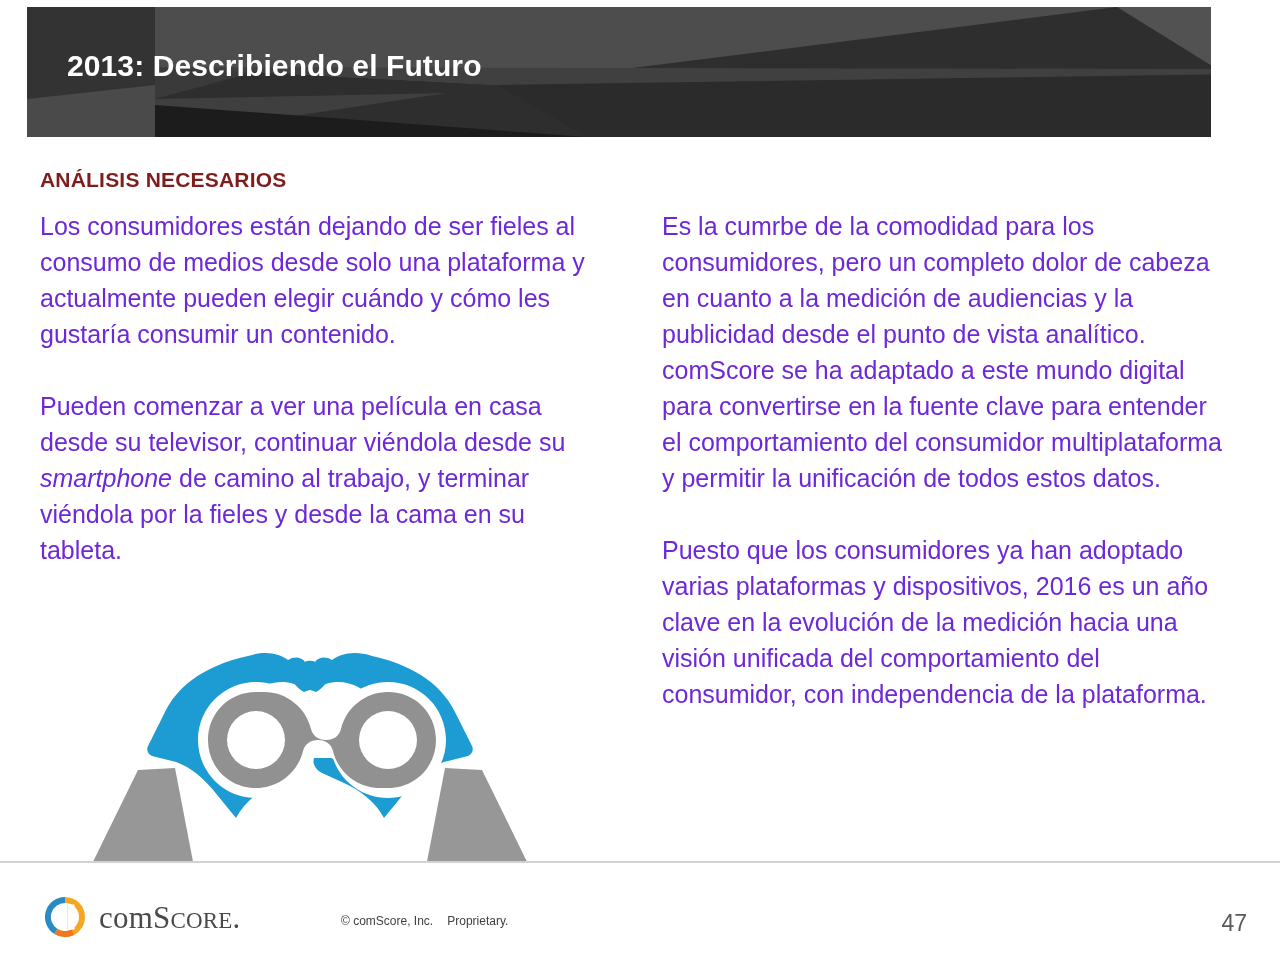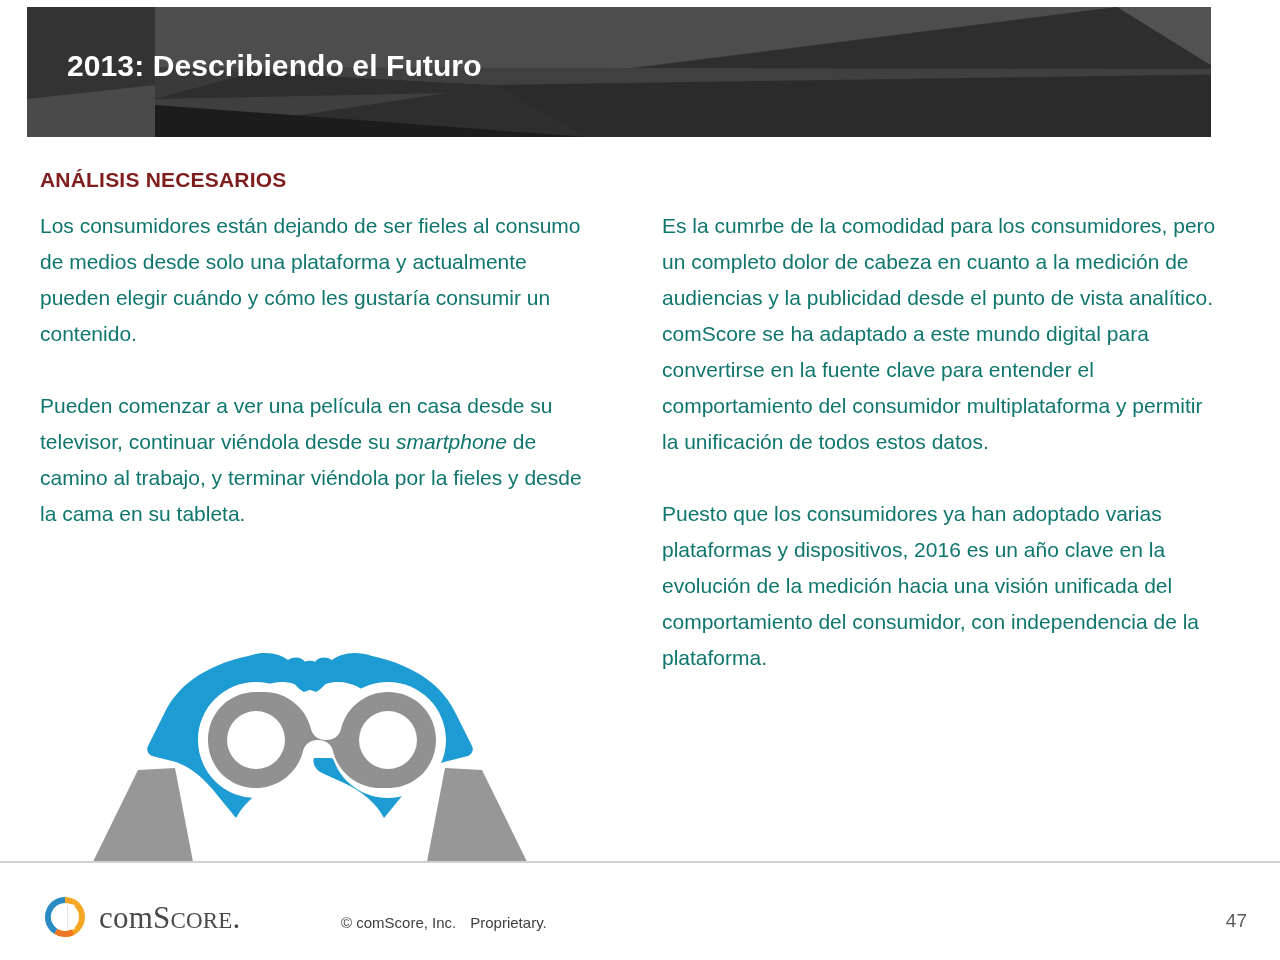--- a/index.html
+++ b/index.html
@@ -71,23 +71,23 @@
     margin: 0;
     font-size: 21px;
     font-weight: bold;
     color: #7f1d1d;
     letter-spacing: 0.2px;
     white-space: nowrap;
   }
 
   .col {
     position: absolute;
-    font-size: 21px;
+    font-size: 25px;
     line-height: 36px;
-    color: #0f766e;
+    color: #6d28d9;
   }
   .col-left {
     left: 40px;
     top: 78px;
     width: 560px;
   }
   .col-right {
     left: 662px;
     top: 78px;
     width: 560px;
@@ -151,33 +151,33 @@
     line-height: 1;
     white-space: nowrap;
   }
   .logo-word .sm {
     font-size: 23px;
   }
   .footer-note {
     position: absolute;
     left: 341px;
     top: 914px;
-    font-size: 15px;
+    font-size: 12px;
     color: #3f3f3f;
     white-space: nowrap;
   }
   .footer-note .gap {
     display: inline-block;
     width: 14px;
   }
   .page-number {
     position: absolute;
     right: 33px;
     top: 910px;
-    font-size: 19px;
+    font-size: 23px;
     color: #595959;
   }
 </style>
 </head>
 <body>
 
 <div class="slide">
 
   <div class="header">
     <svg class="header-facets" viewBox="0 0 1280 130" preserveAspectRatio="none">

